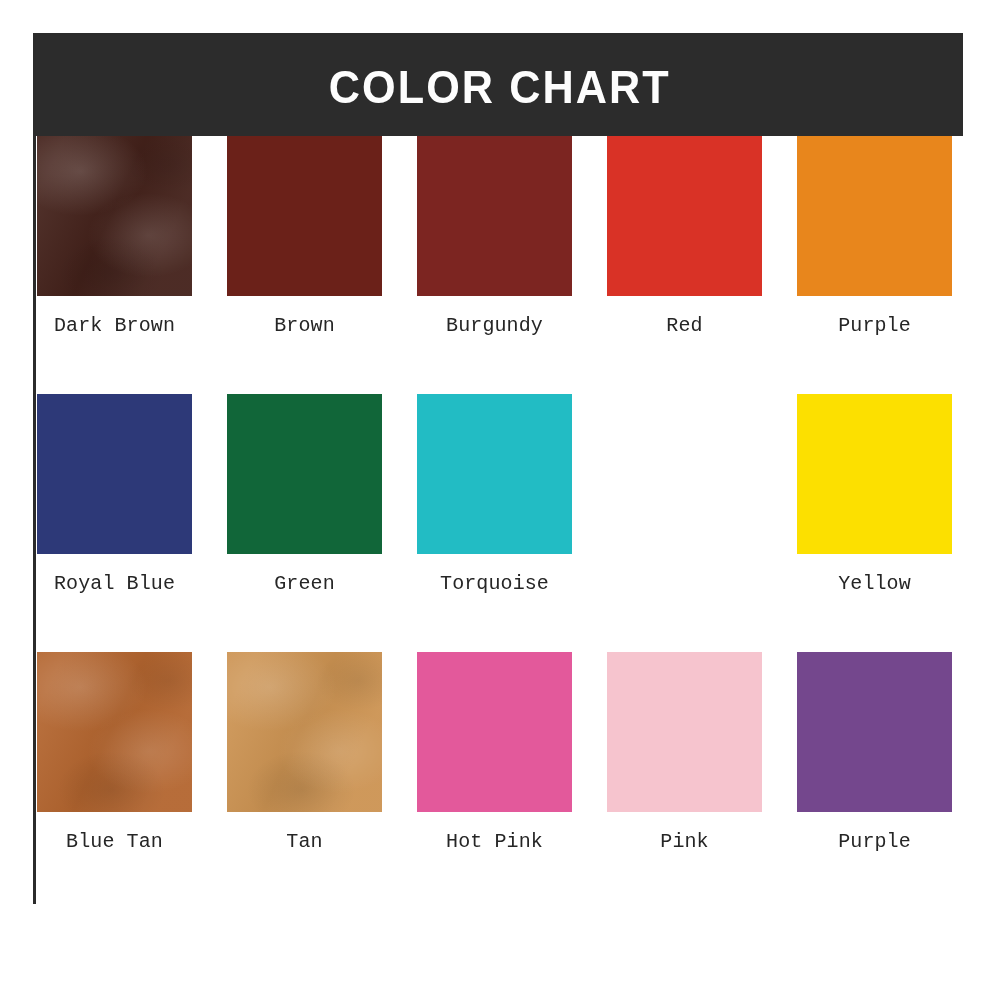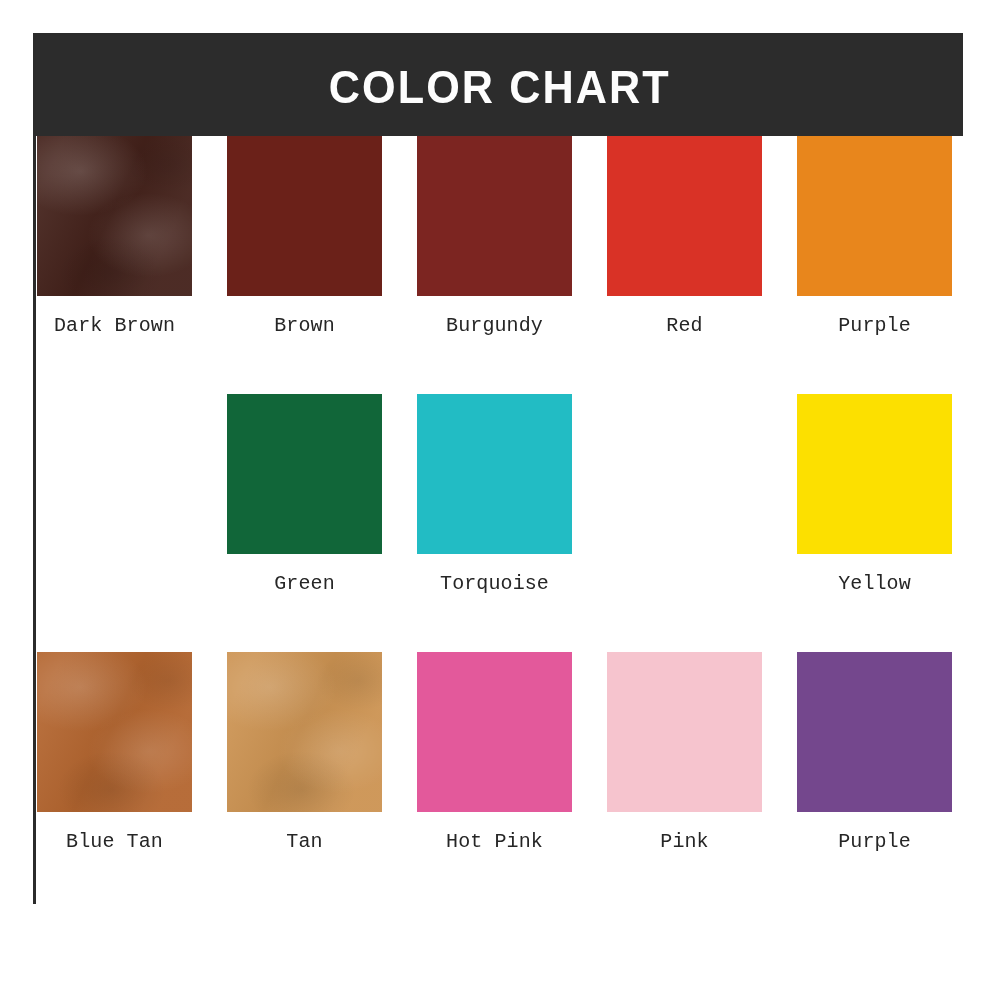--- a/index.html
+++ b/index.html
@@ -166,20 +166,24 @@
           <div class="swatch-cell c3">
             <div class="swatch-box" style="background-color: rgb(217, 50, 38);"></div>
             <div class="swatch-label">Red</div>
           </div>
           <div class="swatch-cell c4">
             <div class="swatch-box" style="background-color: rgb(232, 134, 28);"></div>
             <div class="swatch-label">Purple</div>
           </div>
         </div>
         <div class="swatch-row">
+          <div class="swatch-cell c0">
+            <div class="swatch-box" style="background-color: rgb(45, 57, 120);"></div>
+            <div class="swatch-label">Royal Blue</div>
+          </div>
           <div class="swatch-cell c2">
             <div class="swatch-box" style="background-color: rgb(34, 188, 196);"></div>
             <div class="swatch-label">Torquoise</div>
           </div>
           <div class="swatch-cell c1">
             <div class="swatch-box" style="background-color: rgb(17, 102, 57);"></div>
             <div class="swatch-label">Green</div>
           </div>
           <div class="swatch-cell c4">
             <div class="swatch-box" style="background-color: rgb(252, 224, 0);"></div>

